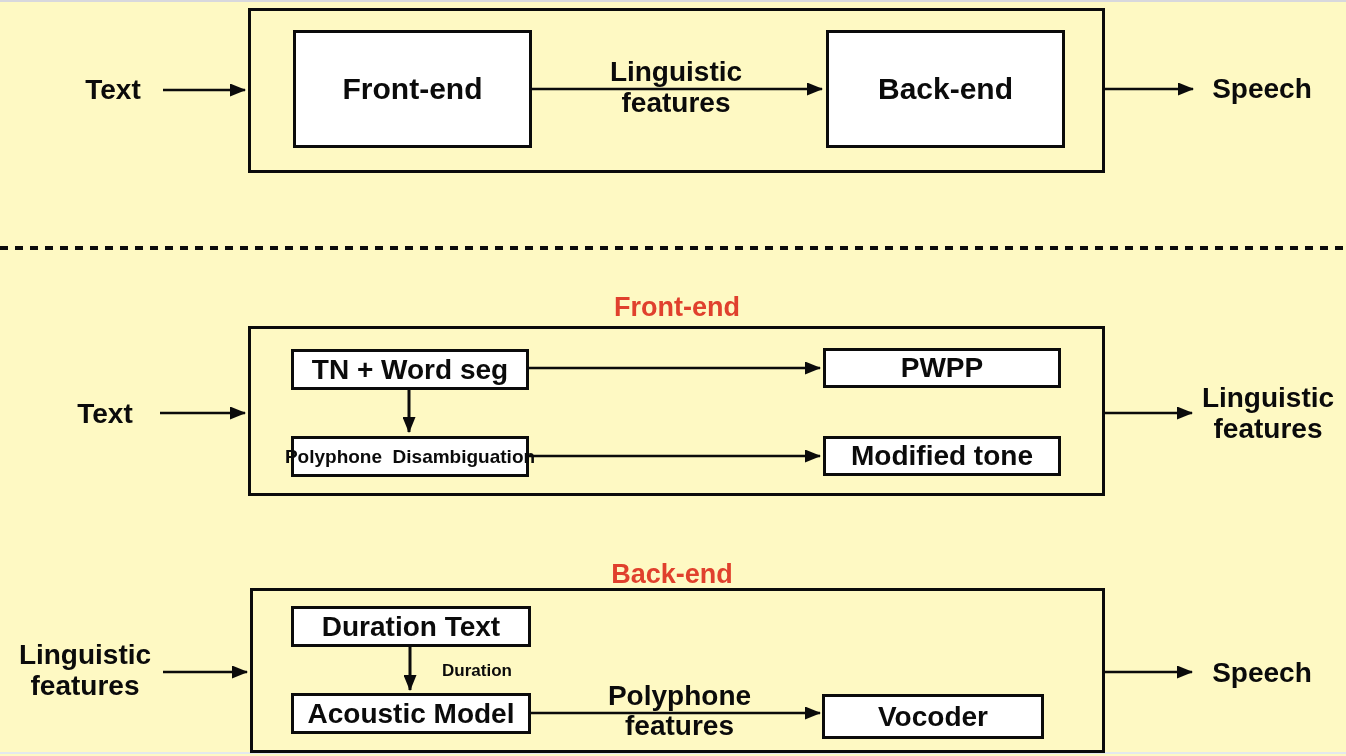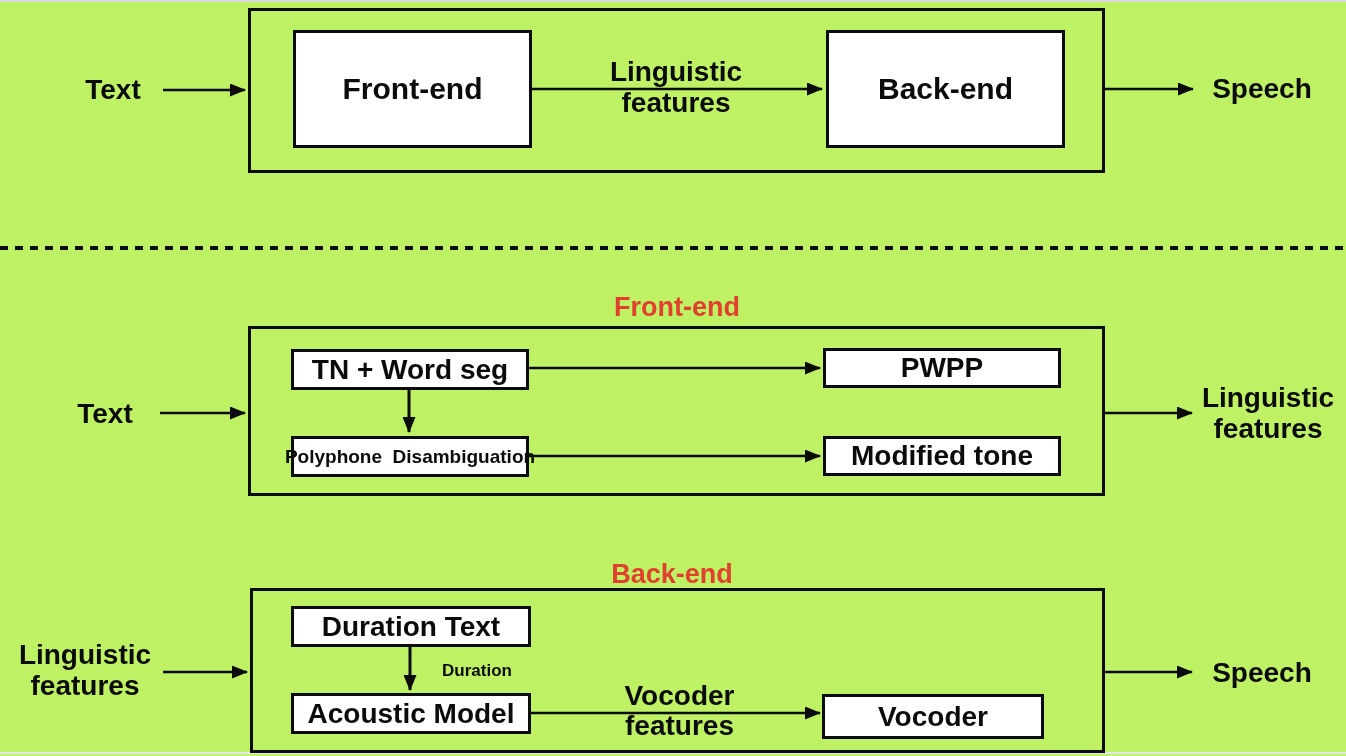--- a/index.html
+++ b/index.html
@@ -1,17 +1,17 @@
 <!DOCTYPE html>
 <html><head>
 <meta charset="utf-8">
 <style>
   html,body{margin:0;padding:0;background:#fff;}
   #stage{
-    position:relative;width:1346px;height:756px;background:#bef264;overflow:hidden;
+    position:relative;width:1346px;height:756px;background:#fef9c3;overflow:hidden;
     font-family:"Liberation Sans",sans-serif;font-weight:700;color:#0b0b0b;
   }
   .edge-top{position:absolute;left:0;top:0;width:1346px;height:2px;background:#d8d8dd;}
   .edge-bottom{position:absolute;left:0;top:752px;width:1346px;height:2px;background:#e4e8ee;}
   svg.overlay{position:absolute;left:0;top:0;width:1346px;height:756px;pointer-events:none;}
   .box{
     position:absolute;box-sizing:border-box;border:3px solid #0b0b0b;background:#ffffff;
     display:flex;align-items:center;justify-content:center;text-align:center;
   }
   .outer{background:transparent;}
@@ -105,21 +105,21 @@
   <div class="box lbl-box" style="left:291px;top:606px;width:240px;height:41px;">
     <span>Duration Text</span>
   </div>
 
   <div class="lbl lbl-tiny" style="left:432px;top:661px;width:90px;text-align:center;">Duration</div>
 
   <div class="box lbl-box" style="left:291px;top:693px;width:240px;height:41px;">
     <span>Acoustic Model</span>
   </div>
 
-  <div class="lbl lbl-big" style="left:592px;top:681px;width:175px;line-height:30px;">Vocoder features</div>
+  <div class="lbl lbl-big" style="left:592px;top:681px;width:175px;line-height:30px;">Polyphone features</div>
 
   <div class="box lbl-box" style="left:822px;top:694px;width:222px;height:45px;">
     <span>Vocoder</span>
   </div>
 
   <div class="lbl lbl-big" style="left:1200px;top:657px;width:124px;">Speech</div>
 
 </div>
 
 </body></html>

